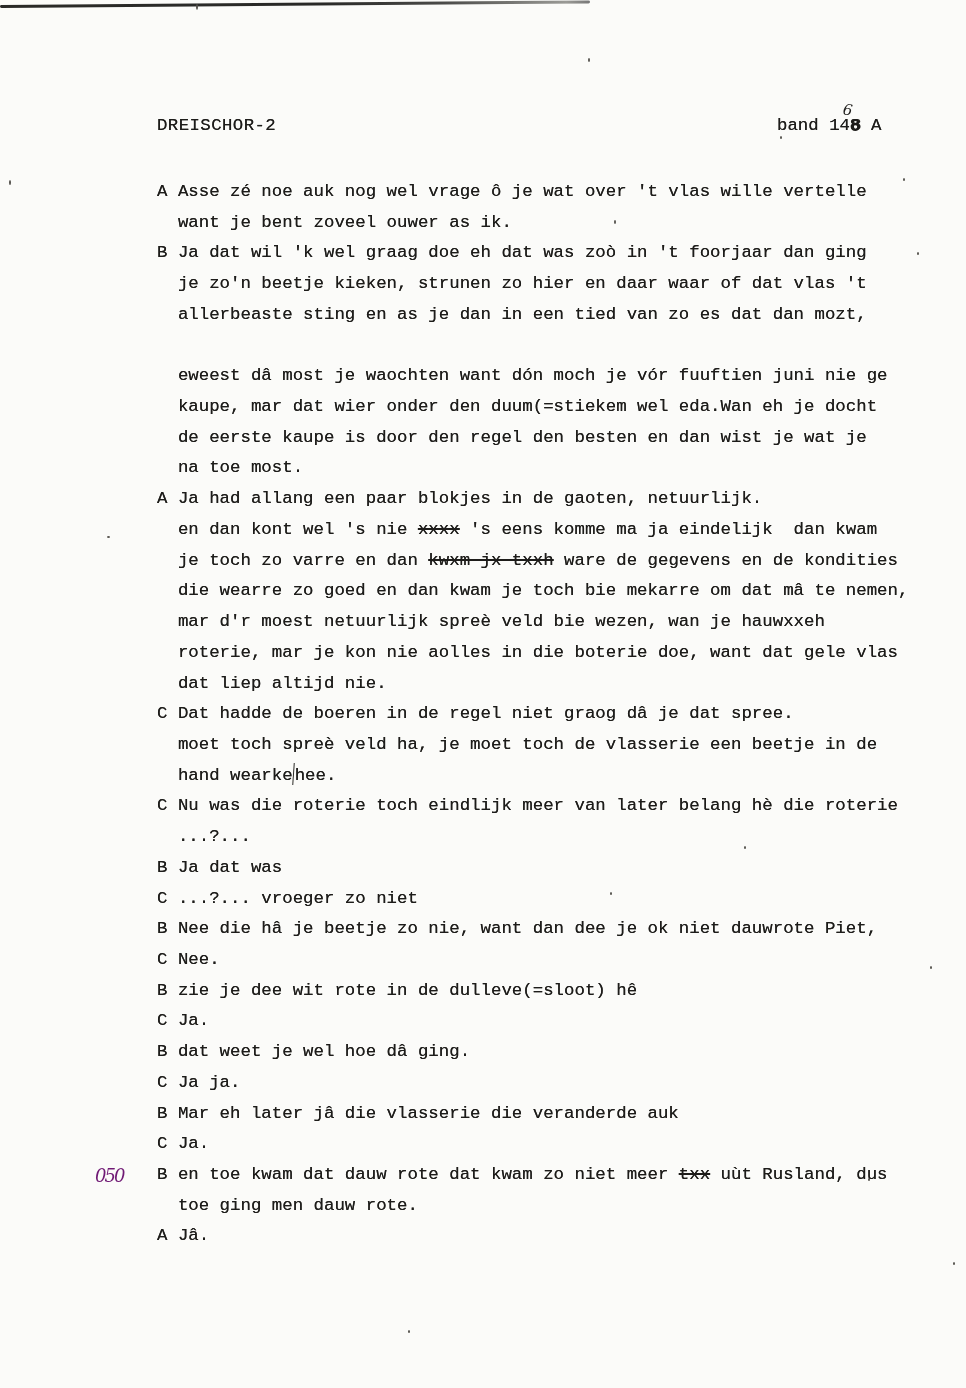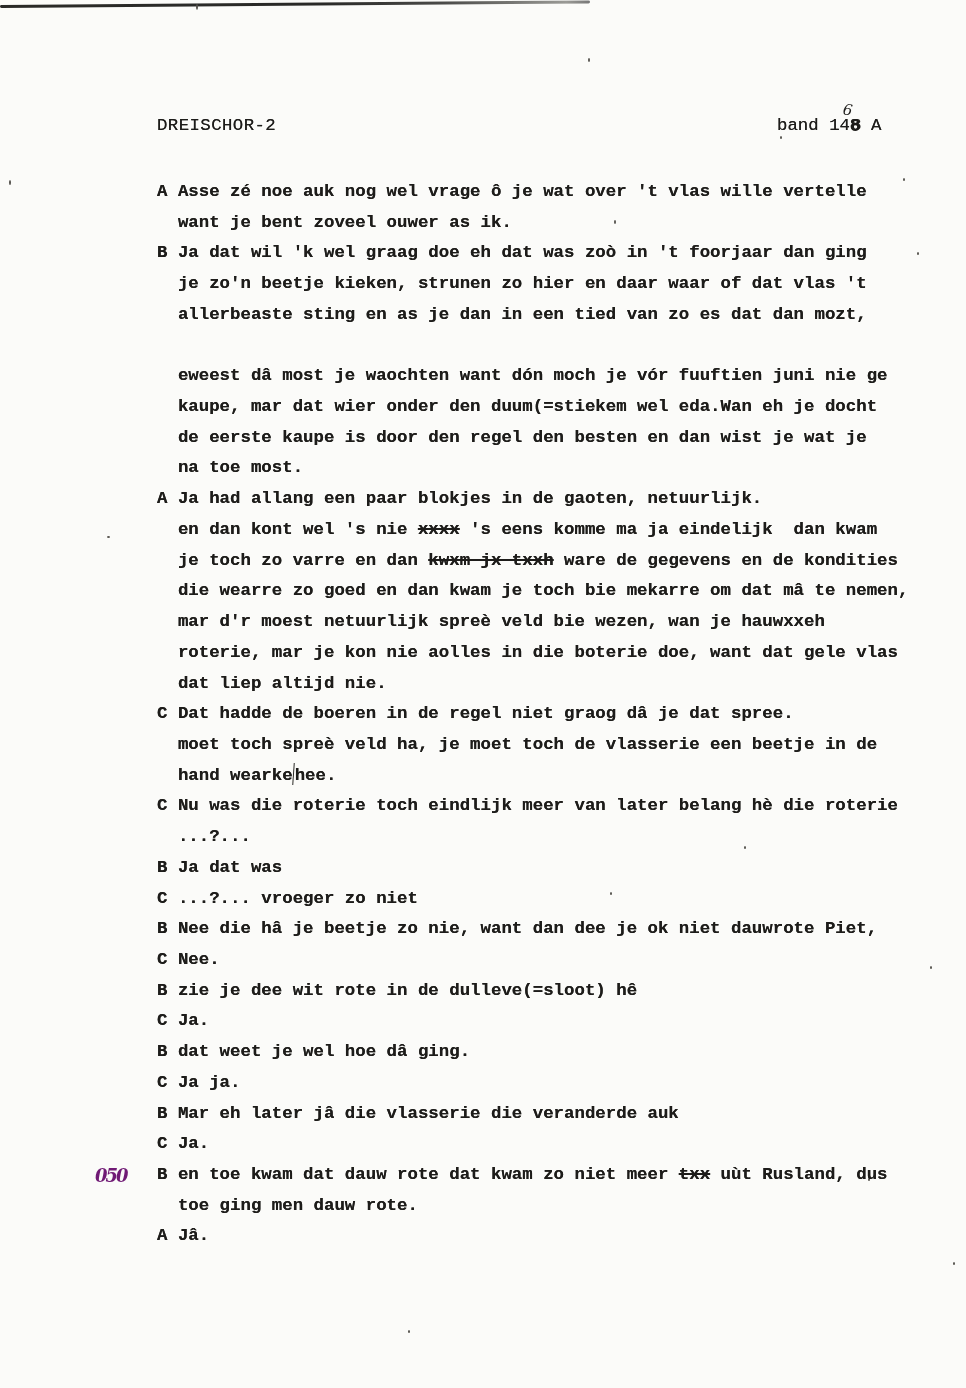--- a/index.html
+++ b/index.html
@@ -23,21 +23,21 @@
   .band-digit{
     position:relative;
     text-shadow:1.1px 0 currentColor,-0.6px 0 currentColor,0 0.7px currentColor;
   }
   .band-six{
     position:absolute;top:-15px;left:66px;
     font-family:"DejaVu Serif",serif;font-style:italic;
     font-size:15px;text-shadow:none;transform:rotate(8deg);
   }
   .transcript{position:absolute;left:157px;top:177px;}
-  .line{white-space:pre;position:relative;height:30.73px;line-height:30.73px;font-weight:bold;}
+  .line{white-space:pre;position:relative;height:30.73px;line-height:30.73px;}
   .linenum{position:absolute;left:-47px;top:0;}
   .marker{
     position:absolute;left:-62px;top:1px;
     font-family:"DejaVu Serif",serif;font-style:italic;
     font-size:18px;letter-spacing:-2px;color:#701a75;text-shadow:none;
   }
   .struck{text-decoration:line-through;text-decoration-thickness:1.7px;}
   .penstroke{
     display:inline-block;width:0;height:22px;
     border-left:1.6px solid #2c2b28;vertical-align:-5px;

